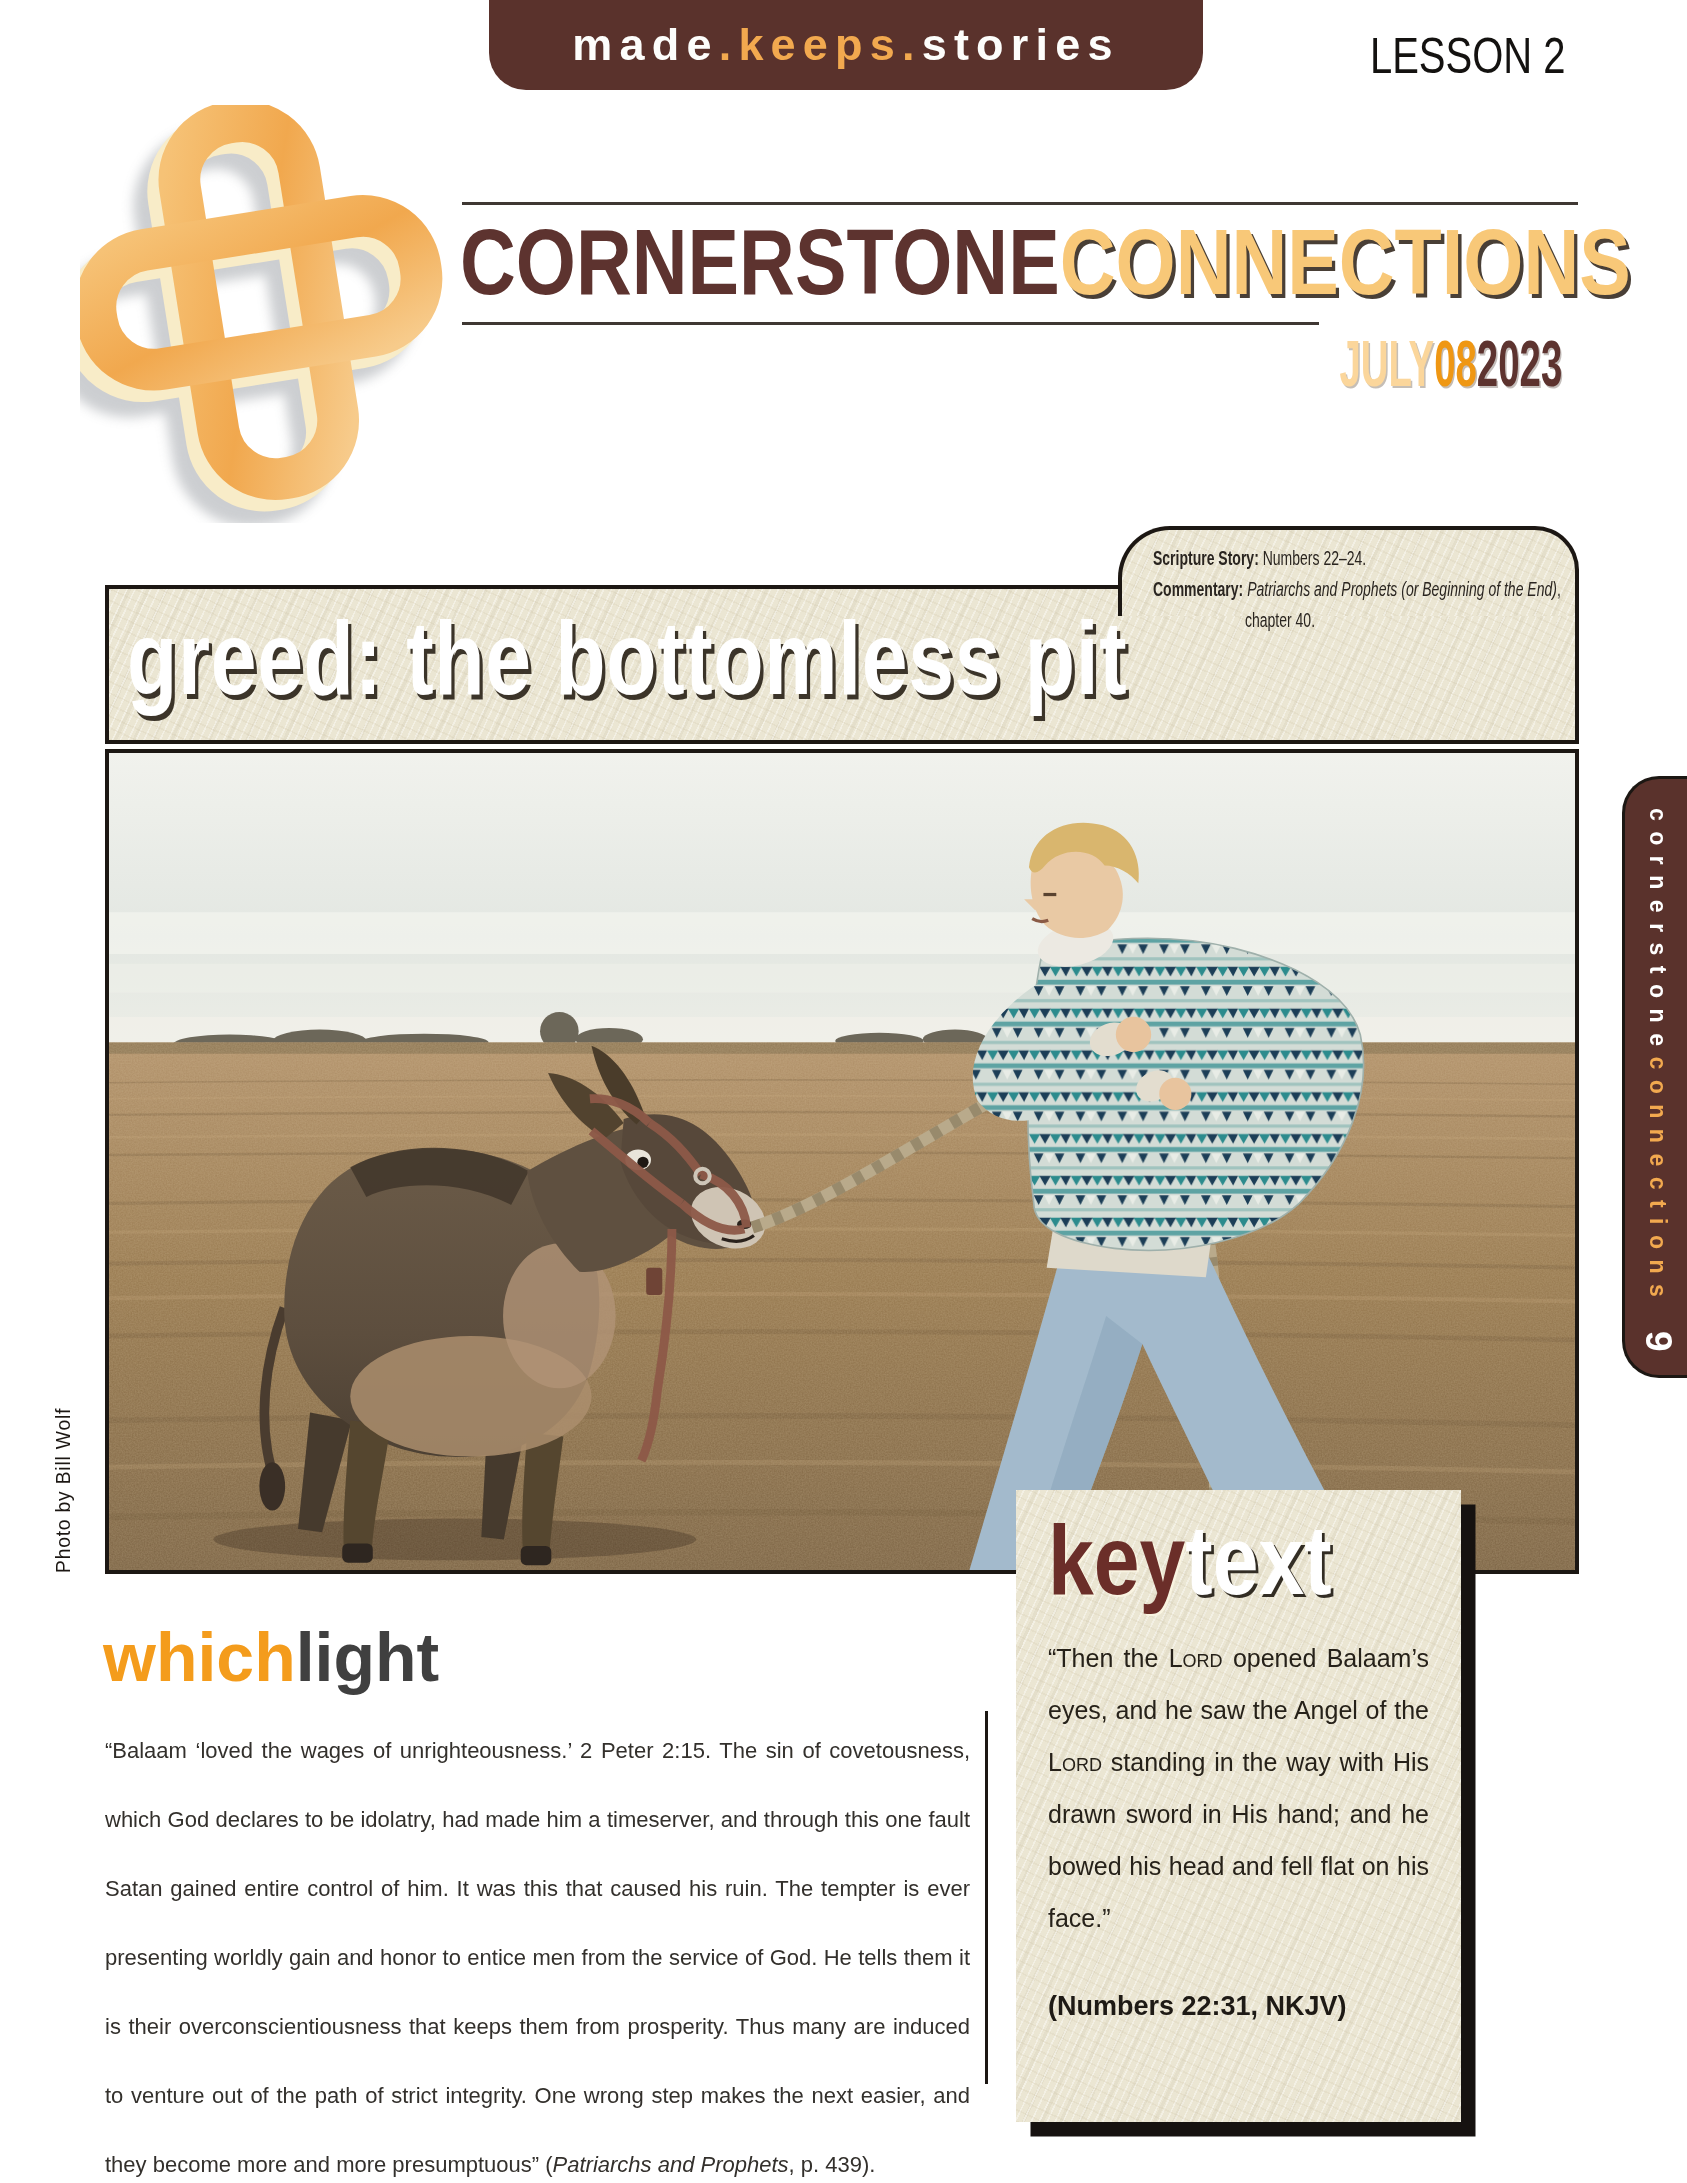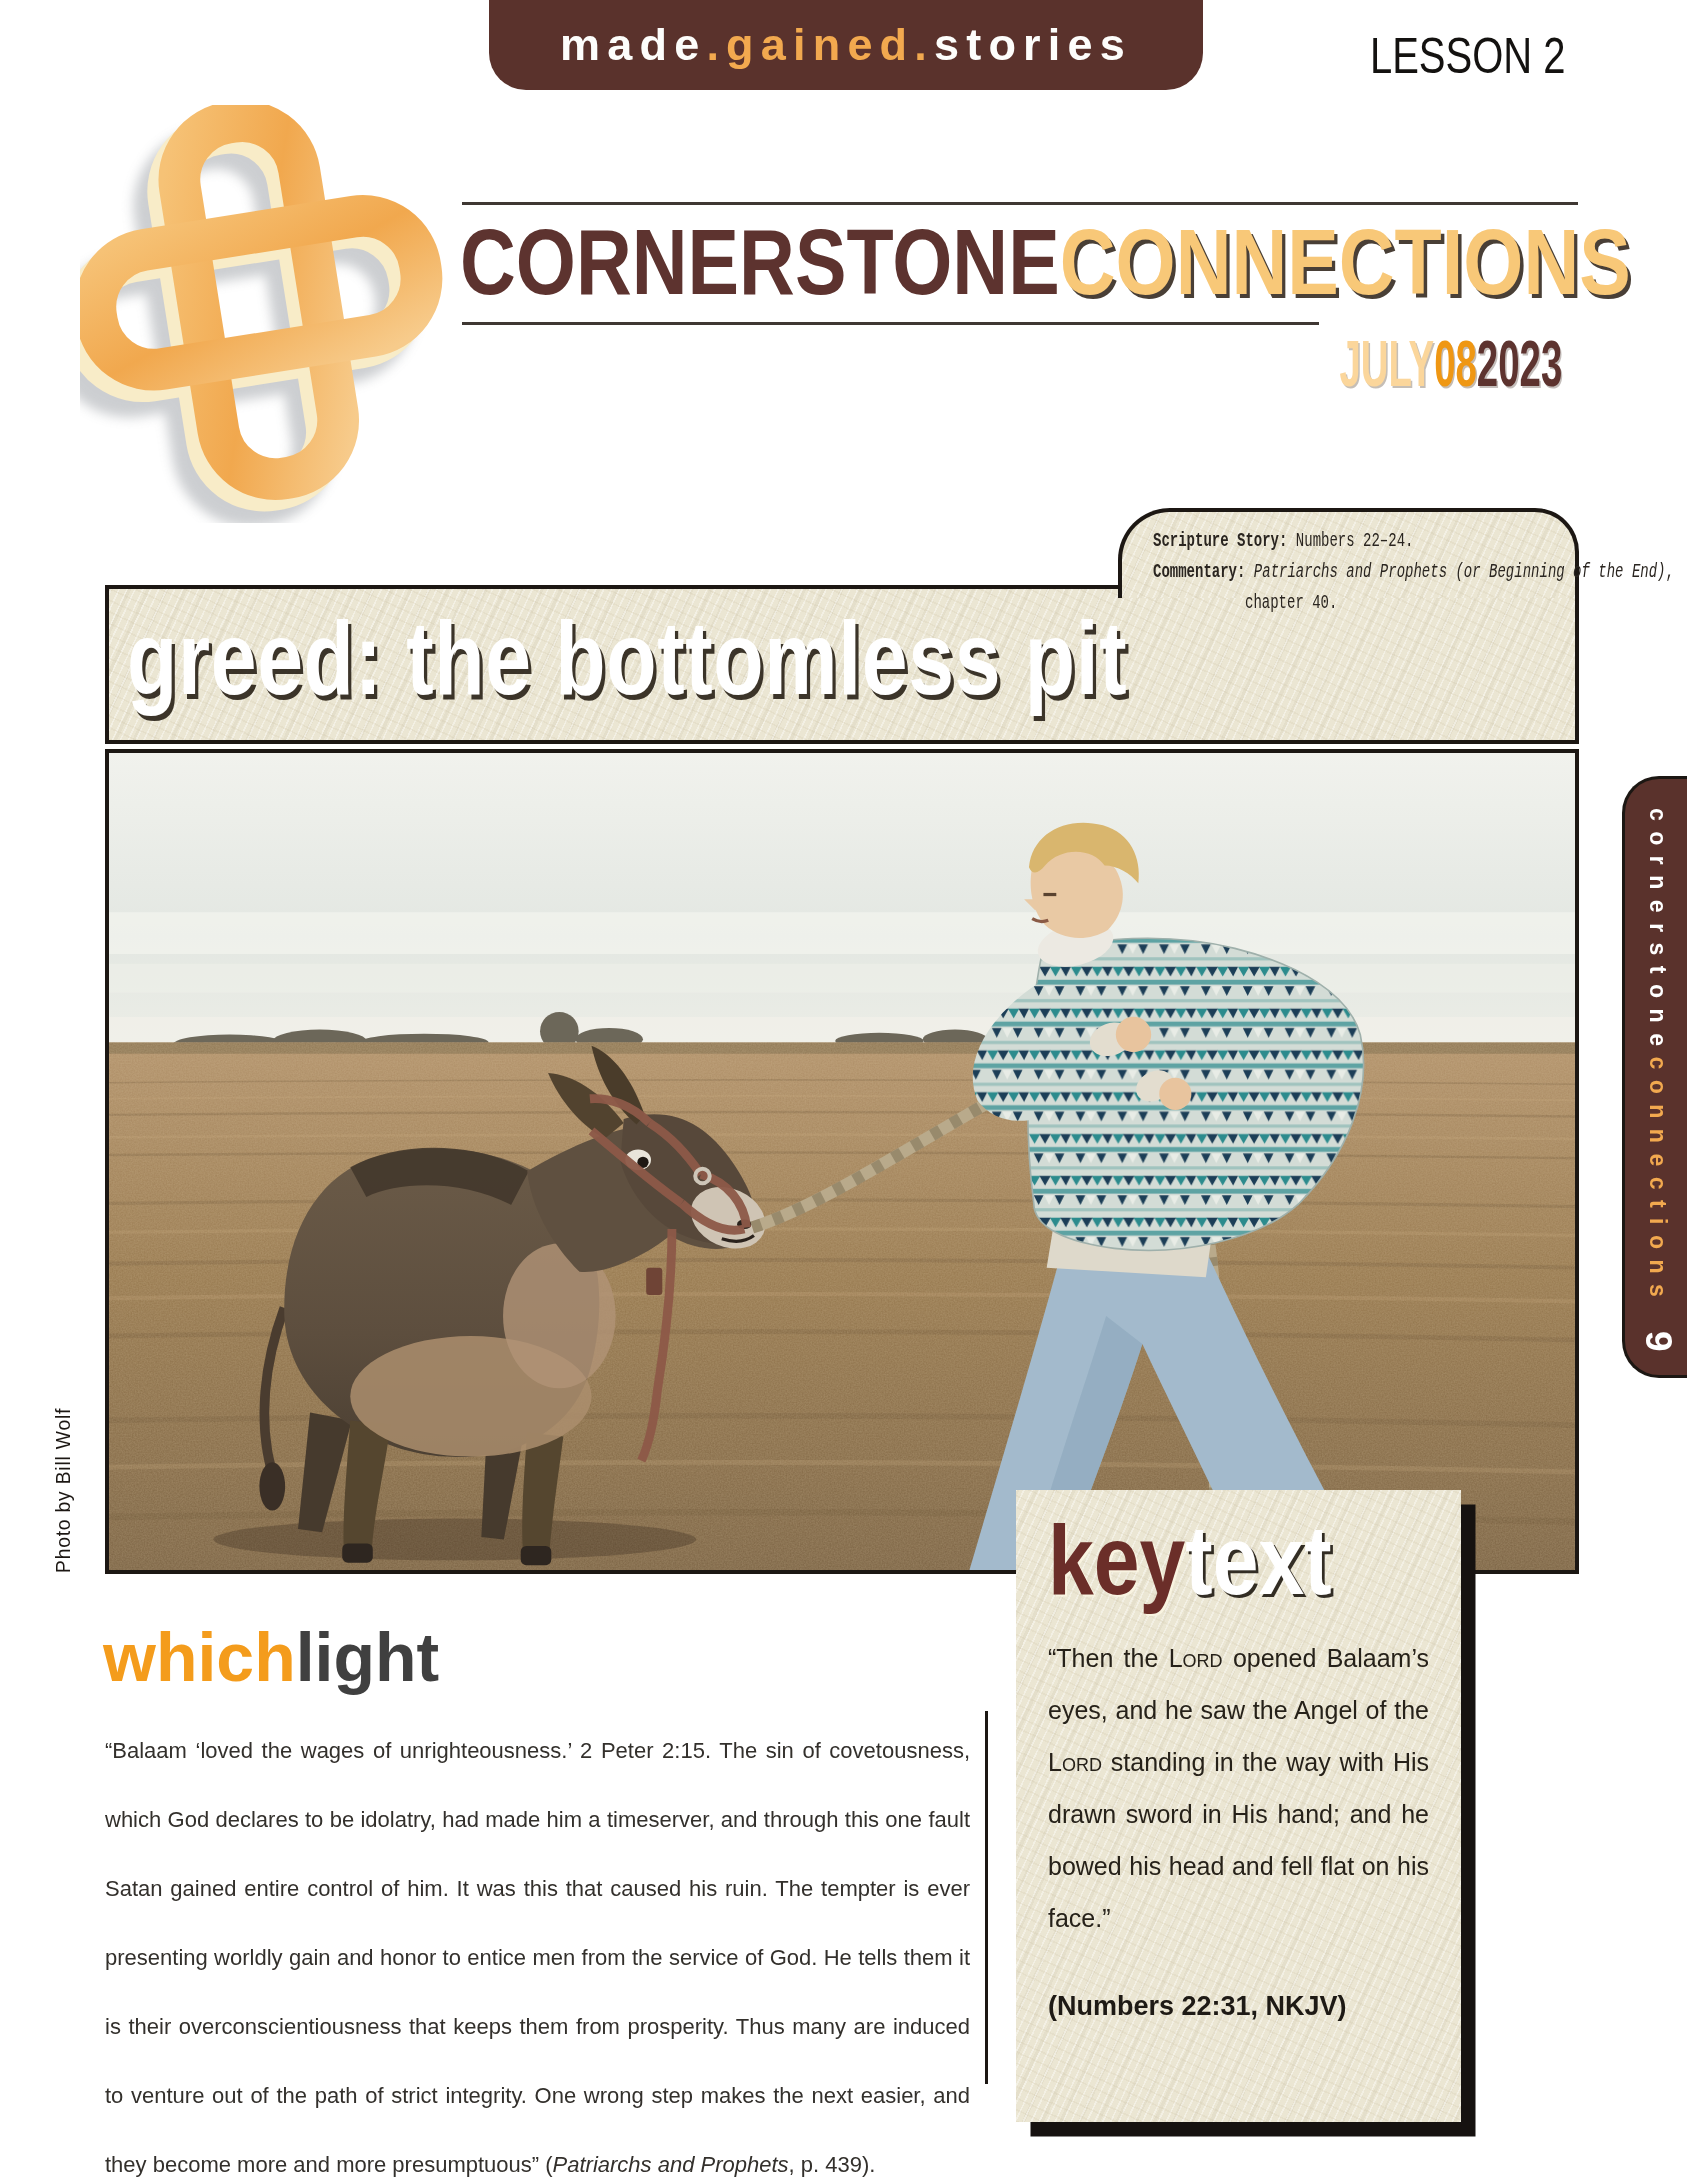--- a/index.html
+++ b/index.html
@@ -33,23 +33,23 @@
   .masthead{position:absolute;left:460px;top:212px;font-size:92px;font-weight:bold;line-height:1.1;}
   .mh-left{color:#5d332f;}
   .mh-right{color:#f8c878;text-shadow:4px 4px 0 rgba(48,36,26,0.88);}
 
   .issue{position:absolute;right:125px;top:331px;font-size:64px;font-weight:bold;line-height:1.05;}
   .issue .cond-r{transform:scaleX(0.6);}
   .iss-month{color:#fbd69b;text-shadow:2.4px 2.4px 0 rgba(90,70,45,0.35);}
   .iss-day{color:#ef9713;text-shadow:2.4px 2.4px 0 rgba(90,60,30,0.35);}
   .iss-year{color:#5d332f;text-shadow:2.4px 2.4px 0 rgba(60,40,30,0.3);}
 
-  .scripture{position:absolute;left:1118px;top:508px;width:461px;height:90px;box-sizing:border-box;
+  .scripture{position:absolute;left:1118px;top:526px;width:461px;height:90px;box-sizing:border-box;
     border:4px solid #1c1713;border-bottom:none;border-radius:52px 44px 0 0;z-index:2;
-    padding:13px 14.5px 0 31px;color:#2a2520;font-family:Liberation Mono, monospace;}
+    padding:13px 14.5px 0 31px;color:#2a2520;}
   .sb-line{font-size:20px;line-height:31px;}
   .sb-line .cline{display:inline-block;transform:scaleX(0.7);transform-origin:0 50%;white-space:nowrap;}
   .sb-label{font-weight:bold;}
   .ital{font-style:italic;}
   .sb-indent{padding-left:92px;}
 
   .title-banner{position:absolute;left:105px;top:585px;width:1474px;height:159px;box-sizing:border-box;
     border:4px solid #1c1713;z-index:1;}
   .greed-title{position:absolute;left:127px;top:600px;z-index:3;font-size:103px;font-weight:bold;
     color:#ffffff;letter-spacing:0.8px;text-shadow:4px 4.8px 0 rgba(40,32,22,0.9);}
@@ -85,21 +85,21 @@
 
   .flash-para{position:absolute;left:105px;top:1694px;width:865px;font-size:22px;line-height:69px;
     color:#33302c;text-align:justify;text-align-last:left;}
 </style>
 </head>
 <body>
 
 <div id="page">
 
   <div class="series-banner">
-    <div class="txt"><span>made</span><span class="accent">.</span><span class="accent">gained</span><span class="accent">.</span><span>stories</span></div>
+    <div class="txt"><span>made</span><span class="accent">.</span><span class="accent">keeps</span><span class="accent">.</span><span>stories</span></div>
   </div>
 
   <div class="lesson"><span class="cond-r">LESSON 2</span></div>
 
   <div class="cross-logo">
     <svg viewBox="0 0 455 520" width="366" height="418">
       <defs>
         <linearGradient id="gold" x1="0" y1="0" x2="1" y2="1">
           <stop offset="0" stop-color="#f6c276"></stop>
             <stop offset="0.5" stop-color="#f1a84e"></stop>

